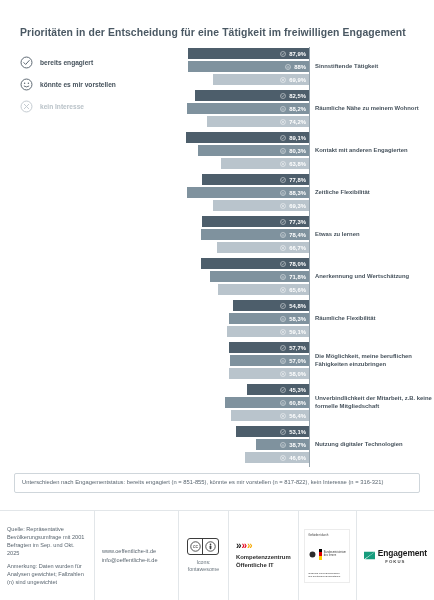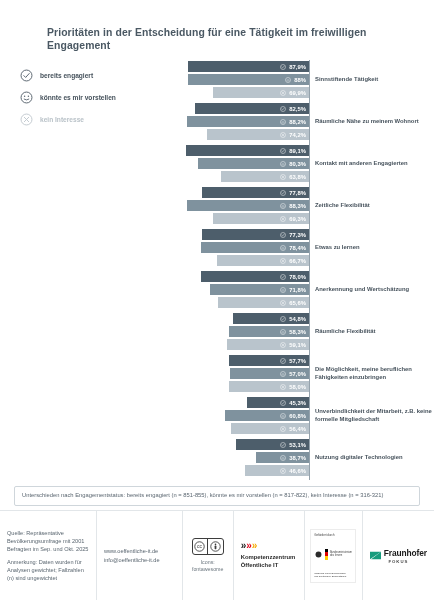--- a/index.html
+++ b/index.html
@@ -21,21 +21,20 @@
   
   .title-wrap {
     padding: 26px 16px 8px 20px;
   }
   .title {
     font-size: 10.4px;
     font-weight: bold;
     color: #4a5863;
     letter-spacing: 0.1px;
     line-height: 1.25;
-    margin-left: 27px;
   }
 
   
   .chart-area {
     position: relative;
     flex: 0 0 auto;
     height: 420px;
     padding: 0 6px 0 0;
   }
 
@@ -745,19 +744,19 @@
     </div>
 
     <div class="fcell f-fraunhofer">
       <div class="fh-row">
         <div class="fh-mark">
           <svg width="11" height="11" viewBox="0 0 20 20">
             <polygon points="0,3 20,3 0,17" fill="#179c7d"></polygon>
             <polygon points="20,3 20,17 2,17" fill="#179c7d"></polygon>
           </svg>
         </div>
-        <div class="fh-name">Fraunhofer</div>
+        <div class="fh-name">Engagement</div>
       </div>
       <div class="fh-sub">FOKUS</div>
     </div>
 
   </div>
 </div>
 
 </body></html>

